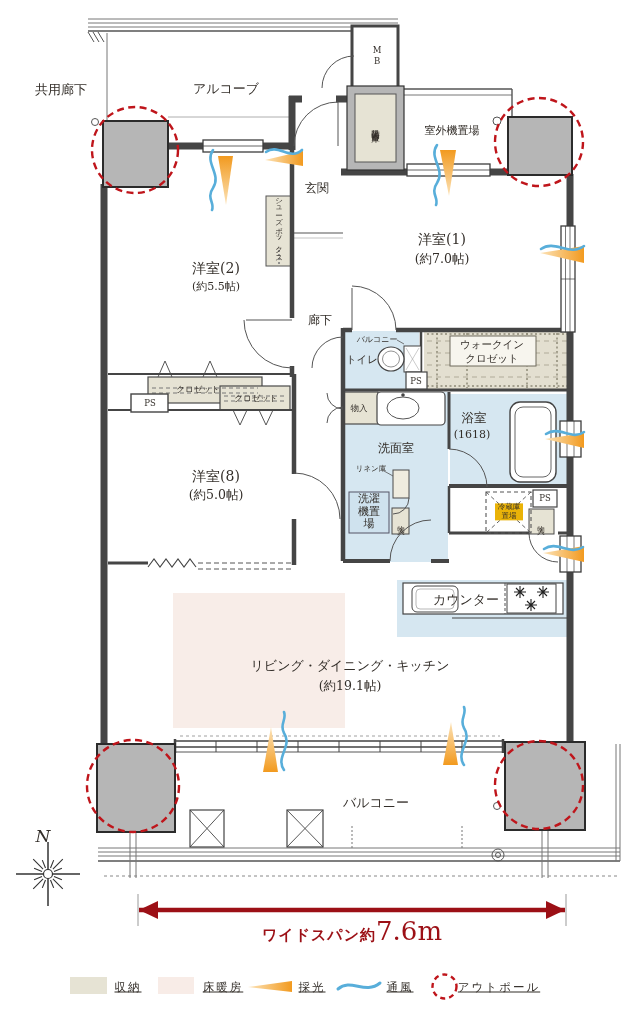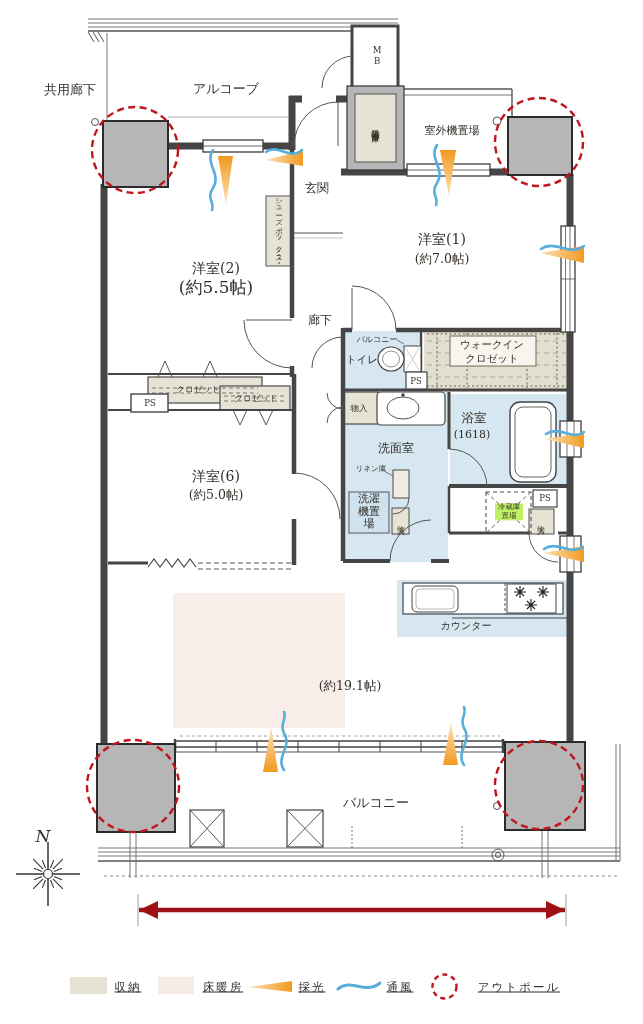--- a/index.html
+++ b/index.html
@@ -3,21 +3,21 @@
 <meta charset="utf-8">
 <style>
   html,body{margin:0;padding:0;background:#fff;}
   .stage{position:relative;width:643px;height:1024px;background:#fff;overflow:hidden;
          font-family:"DejaVu Serif","Liberation Serif",serif;}
   .stage svg.plan{position:absolute;left:0;top:0;z-index:1;}
   .lb{position:absolute;transform:translate(-50%,-50%);color:#332e29;white-space:nowrap;
       text-align:center;line-height:1.2;z-index:5;}
   .lb.v{writing-mode:vertical-rl;text-orientation:upright;letter-spacing:1px;}
   .lb.wrap{white-space:normal;word-break:break-all;width:26px;line-height:1.15;}
-  .lb.bgw{background:#bef264;padding:0 1px;}
+  .lb.bgw{background:#eab308;padding:0 1px;}
   .lb.i{font-style:italic;}
   .span-label{position:absolute;left:352px;top:931px;transform:translate(-50%,-50%);
       color:#9c1016;white-space:nowrap;z-index:5;}
   .span-label .pre{font-size:15px;font-weight:bold;letter-spacing:1px;}
   .span-label .big{font-size:26px;}
   .legend-label{position:absolute;transform:translate(-50%,-50%);font-size:11.5px;
       letter-spacing:2px;color:#332e29;z-index:5;white-space:nowrap;text-decoration:underline;}
   .sw{position:absolute;z-index:4;}
   .sw-storage{background:#e6e3d4;}
   .sw-heat{background:#f8ece7;}
@@ -233,57 +233,61 @@
   </g>
 
   <g>
     <path d="M138,894 V926 M566,894 V926" stroke="#999" stroke-width="1"></path>
     <path d="M139,910 H565" stroke="#9c1016" stroke-width="4.5"></path>
     <polygon points="139,910 158,901 158,919" fill="#9c1016"></polygon>
     <polygon points="565,910 546,901 546,919" fill="#9c1016"></polygon>
   </g>
 </svg>
 
-<div class="lb" style="left:70px;top:90px;font-size:13px">共用廊下</div>
+<div class="lb" style="left:61px;top:90px;font-size:13px">共用廊下</div>
 <div class="lb" style="left:226px;top:89px;font-size:13px">アルコーブ</div>
 <div class="lb v" style="left:377px;top:56px;font-size:8.5px">MB</div>
 <div class="lb v" style="left:376px;top:125px;font-size:8.5px">防災備蓄倉庫</div>
 <div class="lb" style="left:452px;top:131px;font-size:11px">室外機置場</div>
 <div class="lb" style="left:317px;top:188px;font-size:12px">玄関</div>
 <div class="lb v" style="left:279px;top:226px;font-size:7.5px">シューズボックス</div>
 <div class="lb" style="left:442px;top:239px;font-size:14px">洋室(1)</div>
 <div class="lb" style="left:442px;top:258px;font-size:12.5px">(約7.0帖)</div>
 <div class="lb" style="left:216px;top:268px;font-size:14px">洋室(2)</div>
-<div class="lb" style="left:216px;top:287px;font-size:17px">(約5.5帖)</div>
+<div class="lb" style="left:216px;top:287px;font-size:11px">(約5.5帖)</div>
 <div class="lb" style="left:320px;top:320px;font-size:12px">廊下</div>
 <div class="lb" style="left:377px;top:340px;font-size:8px">バルコニー</div>
 <div class="lb" style="left:362px;top:359px;font-size:10.5px">トイレ</div>
 <div class="lb" style="left:416px;top:381px;font-size:8.5px">PS</div>
 <div class="lb" style="left:492px;top:344px;font-size:10.5px">ウォークイン</div>
 <div class="lb" style="left:492px;top:358px;font-size:10.5px">クロゼット</div>
 <div class="lb" style="left:198px;top:389px;font-size:8.5px">クロゼット</div>
 <div class="lb" style="left:256px;top:398px;font-size:8.5px">クロゼット</div>
 <div class="lb" style="left:150px;top:403px;font-size:8.5px">PS</div>
 <div class="lb" style="left:359px;top:408px;font-size:8.5px">物入</div>
 <div class="lb" style="left:396px;top:448px;font-size:12px">洗面室</div>
 <div class="lb" style="left:474px;top:417px;font-size:12.5px">浴室</div>
 <div class="lb" style="left:472px;top:435px;font-size:11px">(1618)</div>
 <div class="lb" style="left:371px;top:468px;font-size:7.5px">リネン庫</div>
 <div class="lb wrap" style="left:369px;top:512px;font-size:11px">洗濯機置場</div>
 <div class="lb v" style="left:401px;top:521px;font-size:7.5px">物入</div>
 <div class="lb wrap bgw" style="left:509px;top:512px;font-size:7.5px">冷蔵庫置場</div>
 <div class="lb" style="left:545px;top:498px;font-size:8.5px">PS</div>
 <div class="lb v" style="left:541px;top:521px;font-size:7.5px">物入</div>
-<div class="lb" style="left:216px;top:476px;font-size:14px">洋室(6)</div>
+<div class="lb" style="left:216px;top:476px;font-size:14px">洋室(8)</div>
 <div class="lb" style="left:216px;top:494px;font-size:12.5px">(約5.0帖)</div>
+<div class="lb" style="left:350px;top:666px;font-size:13px">リビング・ダイニング・キッチン</div>
 <div class="lb" style="left:350px;top:685px;font-size:12.5px">(約19.1帖)</div>
-<div class="lb" style="left:466px;top:626px;font-size:10px">カウンター</div>
+<div class="lb" style="left:466px;top:600px;font-size:13px">カウンター</div>
 <div class="lb" style="left:376px;top:803px;font-size:13px">バルコニー</div>
 <div class="lb i" style="left:43px;top:836px;font-size:17px">N</div>
 
+<div class="span-label">
+  <span class="pre">ワイドスパン約</span><span class="big">7.6m</span>
+</div>
 
 <div>
   <div class="sw sw-storage" style="left:70px;top:977px;width:37px;height:17px"></div>
   <div class="legend-label" style="left:128px;top:987px">収納</div>
   <div class="sw sw-heat" style="left:158px;top:977px;width:36px;height:17px"></div>
   <div class="legend-label" style="left:223px;top:987px">床暖房</div>
   <svg class="legend-ic" style="left:247px;top:980px" width="47" height="13">
     <defs>
           <linearGradient id="gL" x1="0" y1="0" x2="1" y2="0">
       <stop offset="0" stop-color="#fce3b8"></stop>
@@ -293,16 +297,16 @@
     <polygon points="1,7 45,1 45,12" fill="url(#gL)"></polygon>
   </svg>
   <div class="legend-label" style="left:312px;top:987px">採光</div>
   <svg class="legend-ic" style="left:335px;top:976px" width="48" height="19">
     <path d="M3,13 C16,2 30,19 45,7" fill="none" stroke="#58aeda" stroke-width="3" stroke-linecap="round"></path>
   </svg>
   <div class="legend-label" style="left:400px;top:987px">通風</div>
   <svg class="legend-ic" style="left:430px;top:972px" width="29" height="29">
     <circle cx="14.5" cy="14.5" r="12" fill="none" stroke="#bf151b" stroke-width="2.4" stroke-dasharray="5,4"></circle>
   </svg>
-  <div class="legend-label" style="left:519px;top:987px">アウトポール</div>
+  <div class="legend-label" style="left:499px;top:987px">アウトポール</div>
 </div>
 
 </div>
 
 </body></html>

